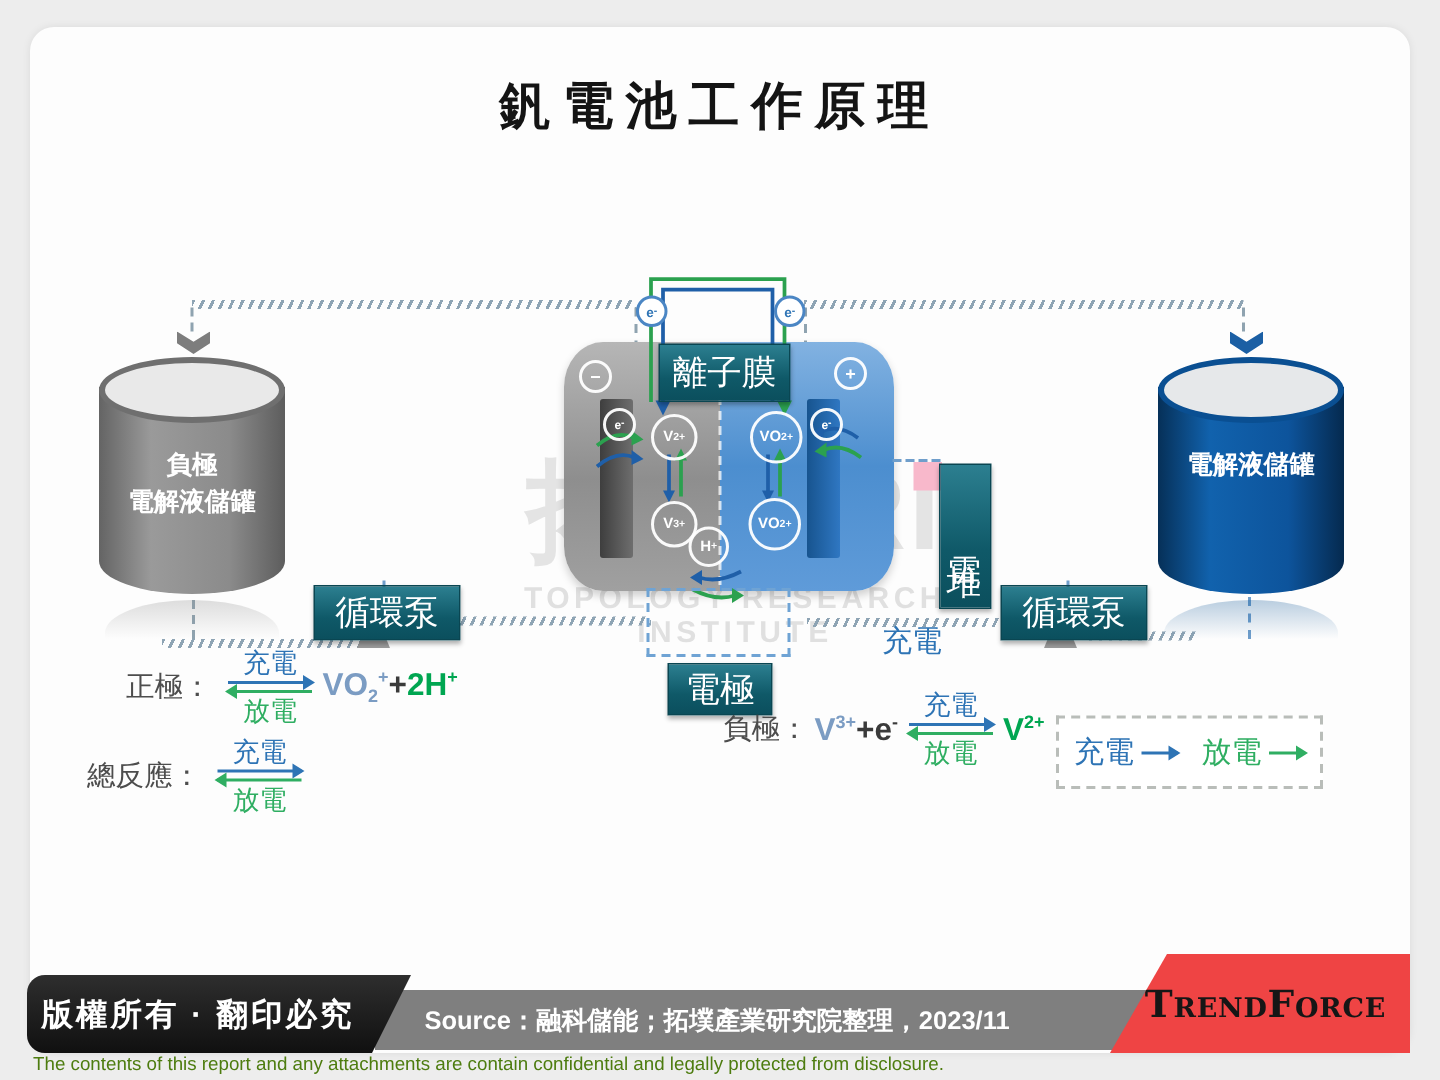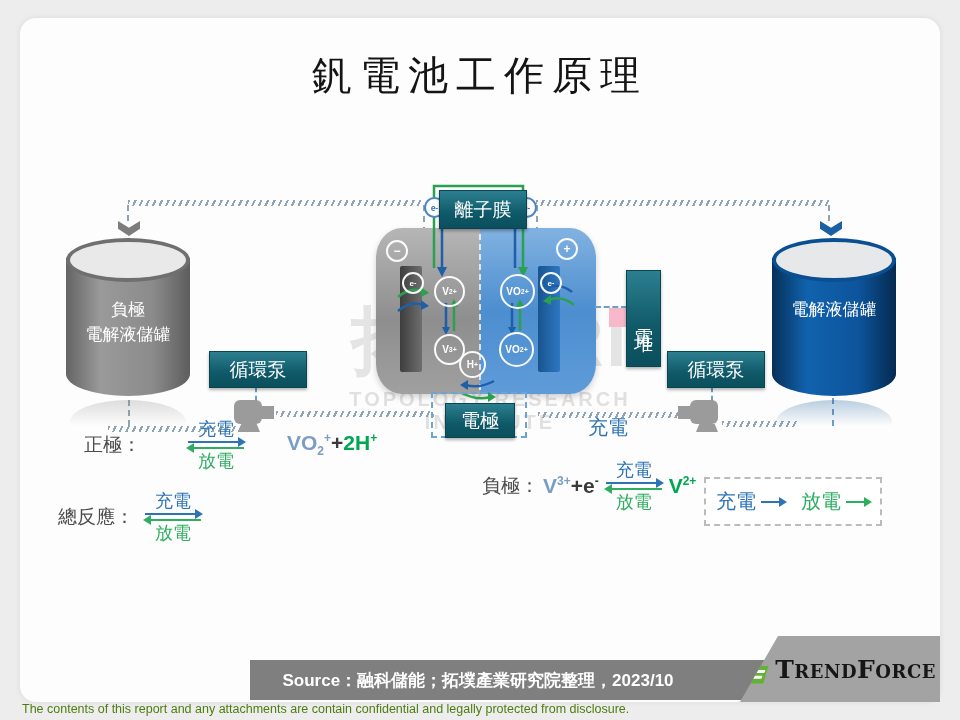--- a/index.html
+++ b/index.html
@@ -4,36 +4,36 @@
 <style>
   html,body{margin:0;padding:0;background:#ededed;font-family:"Liberation Sans","DejaVu Sans",sans-serif;}
   #stage{position:relative;width:960px;height:720px;overflow:hidden;background:#ededed;}
   .abs{position:absolute;}
 
   
   #card{left:20px;top:18px;width:920px;height:684px;background:#fdfdfd;border-radius:16px;box-shadow:0 0 6px rgba(0,0,0,.08);}
 
   
   #title{left:0;top:48px;width:960px;text-align:center;font-family:"DejaVu Serif","Liberation Serif",serif;
-         font-size:40px;font-weight:400;color:#141414;letter-spacing:8px;}
+         font-size:34px;font-weight:700;color:#141414;letter-spacing:8px;}
 
   
   #wm1{left:310px;top:292px;width:360px;text-align:center;font-size:74px;font-weight:700;color:rgba(140,140,140,.22);letter-spacing:2px;}
   #wm2{left:285px;top:388px;width:410px;text-align:center;font-size:20px;font-weight:700;color:rgba(160,160,160,.30);letter-spacing:3px;}
 
   
   .hatch{height:6px;background:repeating-linear-gradient(115deg,#8ea4b4 0 2px,transparent 2px 6px);}
   .vdash{width:0;border-left:2px dashed #8fa3b0;}
   .vdash-blue{width:0;border-left:2px dashed #6f9ecb;}
   .hdash-blue{height:0;border-top:2px dashed #6f9ecb;}
 
   
   .tank-body{width:124px;height:138px;}
   .tank-ellipse{width:116px;height:36px;border-radius:50%;background:#e9e9e9;}
-  .tank-label{width:124px;text-align:center;color:#fff;font-size:17px;line-height:1.45;}
+  .tank-label{width:124px;text-align:center;color:#fff;font-size:17px;line-height:1.45;font-weight:bold;}
   .chev{width:22px;height:15px;clip-path:polygon(0 0,50% 45%,100% 0,100% 52%,50% 100%,0 52%);}
   .refl{height:26px;opacity:.28;border-radius:50% 50% 0 0/22px 22px 0 0;}
 
   
   .pump-body{width:28px;height:24px;border-radius:6px;background:#9b9b9b;}
   .pump-nub{width:12px;height:13px;background:#9b9b9b;}
   .pump-base{width:22px;height:8px;background:#9b9b9b;clip-path:polygon(15% 0,85% 0,100% 100%,0 100%);}
 
   
   #cell{left:376px;top:228px;width:220px;height:166px;border-radius:26px/30px;overflow:hidden;box-shadow:0 3px 6px rgba(0,0,0,.18);}
@@ -46,21 +46,21 @@
   .ion{border:2px solid rgba(255,255,255,.95);border-radius:50%;color:#fff;display:flex;align-items:center;justify-content:center;
        font-size:10px;font-weight:700;white-space:nowrap;background:transparent;}
   .ion sup{font-size:7px;line-height:0;vertical-align:super;}
   .ion sub{font-size:7px;line-height:0;vertical-align:sub;}
   .term{width:18px;height:18px;border:2px solid rgba(255,255,255,.95);border-radius:50%;color:#fff;display:flex;align-items:center;justify-content:center;font-size:12px;font-weight:700;}
   .etop{width:17px;height:17px;border:2px solid #4b86c4;border-radius:50%;background:#fff;color:#2e74b5;display:flex;align-items:center;justify-content:center;font-size:9px;font-weight:700;white-space:nowrap;}
   .etop sup{font-size:7px;line-height:0;}
 
   
   .tlabel{background:linear-gradient(180deg,#2c7f90,#0f5968 60%,#0b4f5d);border:1px solid #0a4652;color:#fff;
-          display:flex;align-items:center;justify-content:center;font-size:19px;box-shadow:0 2px 3px rgba(0,0,0,.3);}
+          display:flex;align-items:center;justify-content:center;font-size:23px;box-shadow:0 2px 3px rgba(0,0,0,.3);margin-top:39px;}
   .tlabel.vert{writing-mode:vertical-rl;text-orientation:upright;letter-spacing:6px;}
   #electrode-bracket{border:2px dashed #6fa3d4;}
 
   #pink-sq{width:19px;height:19px;background:#f8b8cb;}
   #charge-mid{font-size:20px;color:#2e74b5;}
 
   
   .eq-row{display:flex;align-items:center;white-space:nowrap;font-size:21px;color:#333;}
   .eq-label{color:#4d4d4d;font-size:19px;margin-right:4px;}
   .eq-side sup{font-size:12px;}
@@ -86,22 +86,22 @@
   .lg-item{display:flex;align-items:center;gap:5px;}
   .lg-chg{color:#2e74b5;}
   .lg-dis{color:#2fae62;}
 
   
   #src-bar{left:250px;top:660px;width:566px;height:40px;background:#7f7f7f;color:#fff;font-size:17px;font-weight:700;
            display:flex;align-items:center;justify-content:center;padding-right:110px;box-sizing:border-box;}
   #copy-bar{left:18px;top:650px;width:256px;height:52px;background:linear-gradient(180deg,#2e2e2e,#101010);
             clip-path:polygon(0 0,100% 0,calc(100% - 26px) 100%,0 100%);border-radius:12px 0 0 12px;
             color:#fff;font-size:21px;font-weight:700;display:flex;align-items:center;justify-content:center;padding-right:28px;box-sizing:border-box;letter-spacing:2px;}
-  #brand-panel{left:740px;top:636px;width:200px;height:66px;background:#a3a3a3;clip-path:polygon(38px 0,100% 0,100% 100%,0 100%);
-               box-shadow:0 1px 4px rgba(0,0,0,.2);display:flex;align-items:center;justify-content:flex-end;padding-right:4px;box-sizing:border-box;}
+  #brand-panel{left:740px;top:636px;width:200px;height:66px;background:#ef4444;clip-path:polygon(38px 0,100% 0,100% 100%,0 100%);
+               box-shadow:0 1px 4px rgba(0,0,0,.2);display:flex;align-items:center;justify-content:flex-end;padding-right:16px;box-sizing:border-box;}
   #brand-text{font-family:"DejaVu Serif","Liberation Serif",serif;font-variant:small-caps;font-weight:700;font-size:25px;color:#161616;letter-spacing:.5px;}
   #disclaimer{left:22px;top:702px;font-size:12.5px;color:#4d7c0f;}
 </style>
 </head>
 <body>
 
 <div id="stage">
   <div class="abs" id="card"></div>
 
   <div class="abs" id="title">釩電池工作原理</div>
@@ -227,21 +227,21 @@
   <div class="abs tlabel" style="left:439px;top:190px;width:86px;height:37px;">離子膜</div>
   <div class="abs" id="electrode-bracket" style="left:431px;top:392px;width:92px;height:42px;"></div>
   <div class="abs tlabel" style="left:445px;top:403px;width:68px;height:33px;">電極</div>
   <div class="abs hdash-blue" style="left:595px;top:306px;width:32px;"></div>
   <div class="abs" id="pink-sq" style="left:609px;top:308px;"></div>
   <div class="abs tlabel vert" style="left:626px;top:270px;width:33px;height:95px;">電堆</div>
   <div class="abs tlabel" style="left:209px;top:351px;width:96px;height:35px;">循環泵</div>
   <div class="abs tlabel" style="left:667px;top:351px;width:96px;height:35px;">循環泵</div>
   <div class="abs" id="charge-mid" style="left:588px;top:414px;">充電</div>
 
-  <div class="abs eq-row" style="left:84px;top:420px;gap:36px;">
+  <div class="abs eq-row" style="left:84px;top:433px;">
       <span class="eq-label">正極：</span>
       <span class="rev">
         <span class="chg">充電</span>
         <span class="bars">
           <span class="arrow r"></span>
           <span class="arrow l"></span>
         </span>
         <span class="dis">放電</span>
       </span>
       <span class="eq-side"><span class="c-blue">VO</span><sub class="c-blue">2</sub><sup class="c-blue">+</sup><span class="c-dark">+</span><span class="c-green">2H</span><sup class="c-green">+</sup></span>
@@ -277,21 +277,22 @@
       <span class="arrow r sm"></span>
     </span>
     <span class="lg-item">
       <span class="lg-dis">放電</span>
       <span class="arrow sm" style="background:#2fae62;">
           <span style="position:absolute;right:-2px;top:-4px;border:5px solid transparent;border-right:0;border-left:8px solid #2fae62;"></span>
         </span>
     </span>
   </div>
 
-  <div class="abs" id="src-bar">Source：融科儲能；拓墣產業研究院整理，2023/10</div>
+  <div class="abs" id="src-bar">Source：融科儲能；拓墣產業研究院整理，2023/11</div>
+  <div class="abs" id="copy-bar">版權所有 · 翻印必究</div>
   <div class="abs" id="brand-panel">
     <svg width="30" height="30" viewBox="0 0 30 30" style="margin-right:6px;">
       <polygon points="2,4 22,4 19,10 11,10 6,27 1,27" fill="#1a1a1a"></polygon>
       <polygon points="11,12 29,12 24,30 6,30" fill="#62b332"></polygon>
       <polygon points="14,16 26,16 25,19 13,19" fill="#ffffff"></polygon>
       <polygon points="12,22 23,22 22,25 11,25" fill="#ffffff"></polygon>
     </svg>
     <span id="brand-text">TrendForce</span>
   </div>
   <div class="abs" id="disclaimer">The contents of this report and any attachments are contain confidential and legally protected from disclosure.</div>

